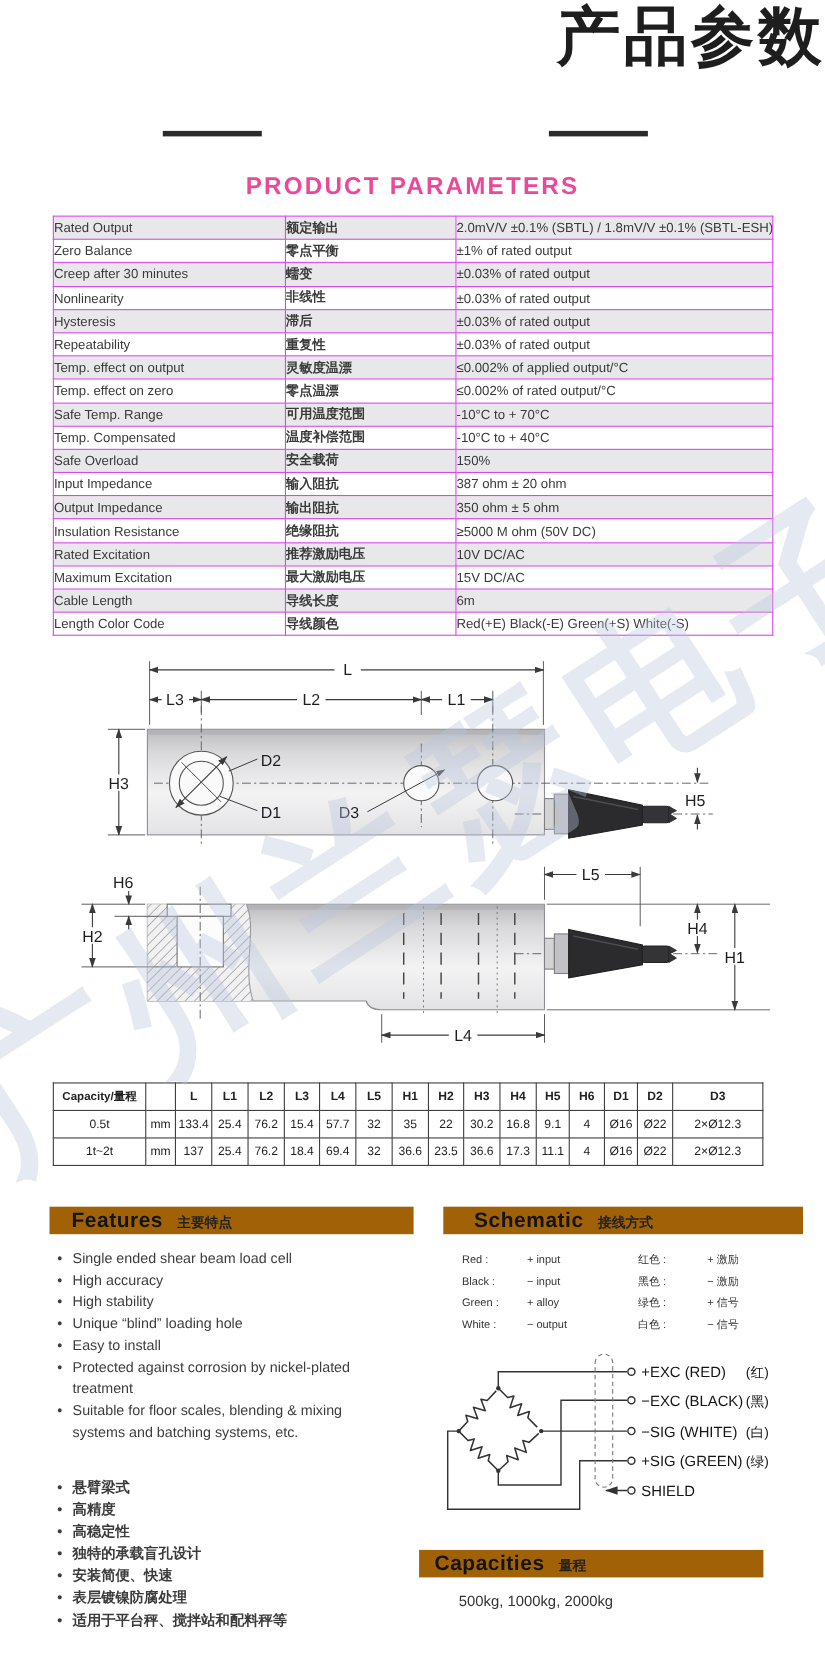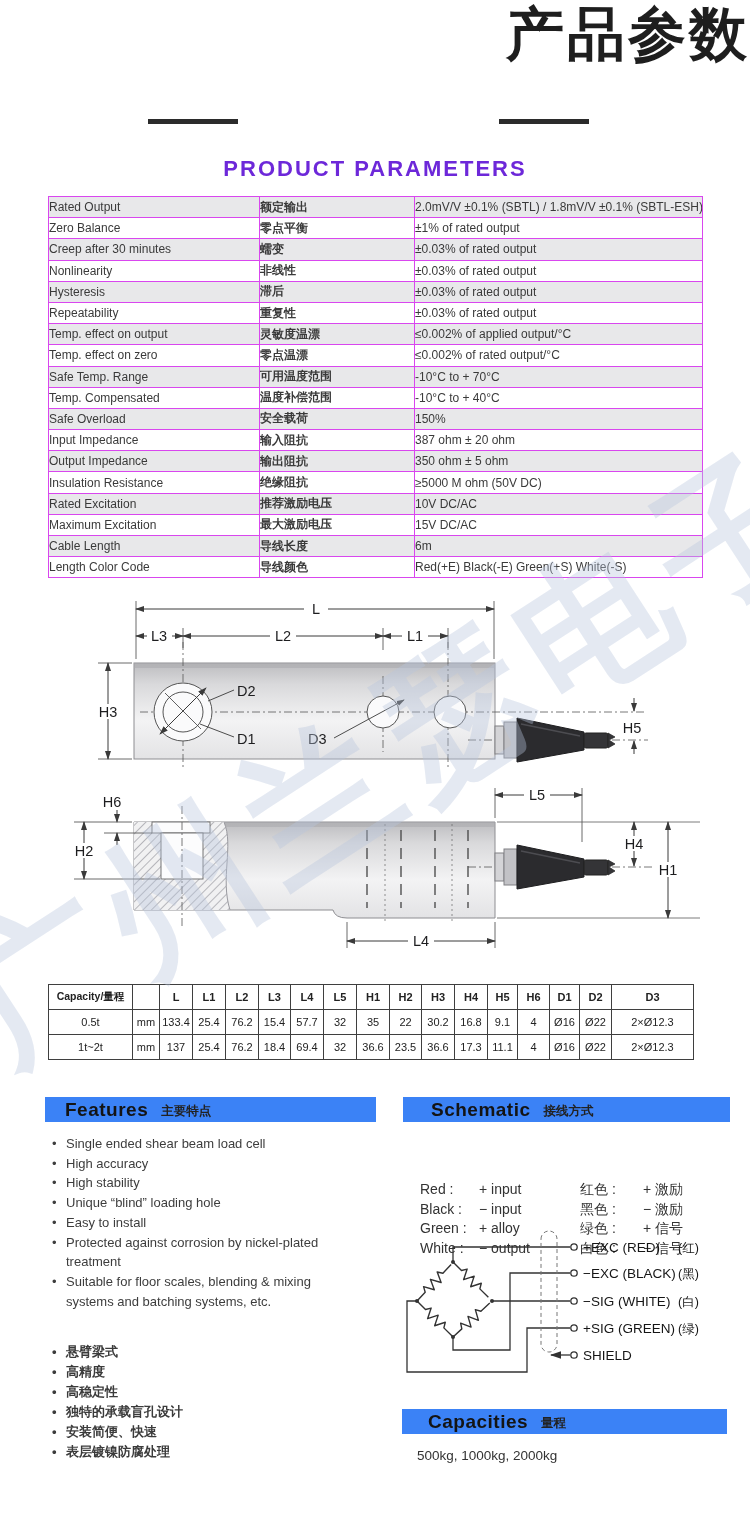--- a/index.html
+++ b/index.html
@@ -4,21 +4,21 @@
 <style>
   html,body{margin:0;padding:0;}
   body{width:750px;height:1523px;position:relative;overflow:hidden;background:#fff;
        font-family:"Liberation Sans","DejaVu Sans",sans-serif;-webkit-font-smoothing:antialiased;}
   .abs{position:absolute;}
   
   .title-zh{left:0;top:72;width:750px;text-align:right;font-size:58px;font-weight:900;
             color:#1e1e1e;letter-spacing:3px;line-height:68px;}
   .title-line{top:119px;width:90px;height:5px;background:#2b2b2b;}
   .title-en{left:0;top:156px;width:750px;text-align:center;font-size:22px;font-weight:700;
-            color:#6d28d9;letter-spacing:2px;}
+            color:#ec4899;letter-spacing:2px;}
   
   table.spec{left:48px;top:196px;width:654px;border-collapse:collapse;table-layout:fixed;}
   table.spec td{border:1px solid #d946ef;height:20.2px;padding:0;vertical-align:middle;
                 font-size:12px;color:#3a3a3a;white-space:nowrap;overflow:hidden;}
   table.spec tr:nth-child(odd){background:#e8e8ea;}
   td.c-en{padding-left:38px;}
   td.c-zh{padding-left:13px;font-weight:700;color:#2e2e2e;}
   td.c-val{padding-left:12px;font-size:11.5px;}
   
   svg text{font-family:"Liberation Sans","DejaVu Sans",sans-serif;}
@@ -26,32 +26,32 @@
   .watermark{left:-80px;top:520px;width:950px;height:470px;display:flex;align-items:center;justify-content:center;
              transform:rotate(-33deg);font-size:150px;font-weight:700;letter-spacing:14px;
              color:rgba(183,197,222,0.38);white-space:nowrap;pointer-events:none;z-index:5;}
   
   table.dims{left:48px;top:984px;width:645px;border-collapse:collapse;table-layout:fixed;}
   table.dims th,table.dims td{border:1px solid #3f3f3f;height:24px;padding:0;text-align:center;
                 vertical-align:middle;font-size:11px;color:#222;white-space:nowrap;overflow:hidden;}
   table.dims th{font-weight:700;}
   table.dims th.cap{font-size:10.5px;}
   
-  .secbar{height:25px;background:#3b82f6;display:flex;align-items:center;}
+  .secbar{height:25px;background:#a16207;display:flex;align-items:center;}
   .secbar .en{font-size:19px;font-weight:700;color:#141414;letter-spacing:0.5px;}
   .secbar .zh{font-size:12.5px;font-weight:700;color:#222;margin-left:13px;padding-top:3px;}
   
   ul.blist{margin:0;padding:0;list-style:none;}
   ul.blist li{position:relative;padding-left:21px;margin:0;}
   ul.blist li::before{content:"\2022";position:absolute;left:7px;top:0;font-size:13px;}
   ul.en-list li{font-size:13px;line-height:19.7px;color:#3d3d3d;}
   ul.cn-list li{font-size:13px;line-height:20.1px;color:#3b3b3b;font-weight:700;}
   
   .wiring{display:grid;grid-template-columns:59px 101px 63px auto;padding-left:17px;
-          font-size:14px;color:#333;line-height:19.6px;margin-top:44px;}
+          font-size:10px;color:#333;line-height:19.6px;}
   .cap-value{font-size:13.5px;color:#333;}
 </style>
 </head>
 <body>
 
 <div class="abs title-zh">产品参数</div>
 <div class="abs title-line" style="left:148px;"></div>
 <div class="abs title-line" style="left:499px;"></div>
 <div class="abs title-en">PRODUCT PARAMETERS</div>
 
@@ -423,20 +423,21 @@
   <li>Protected against corrosion by nickel-plated treatment</li>
   <li>Suitable for floor scales, blending &amp; mixing systems and batching systems, etc.</li>
 </ul>
 <ul class="abs blist cn-list" style="left:45px;top:1342px;width:310px;">
   <li>悬臂梁式</li>
   <li>高精度</li>
   <li>高稳定性</li>
   <li>独特的承载盲孔设计</li>
   <li>安装简便、快速</li>
   <li>表层镀镍防腐处理</li>
+  <li>适用于平台秤、搅拌站和配料秤等</li>
 </ul>
 
 <div class="abs secbar" style="left:403px;top:1097px;width:299px;padding-left:28px;">
   <span class="en">Schematic</span>
   <span class="zh">接线方式</span>
 </div>
 <div class="abs wiring" style="left:403px;top:1136px;width:310px;">
   <span>Red :</span>
   <span>+ input</span>
   <span>红色 :</span>
@@ -501,17 +502,17 @@
     <text x="583" y="1360">SHIELD</text>
   </g>
   <g font-size="12.5" fill="#151515">
     <text x="678" y="1252">(红)</text>
     <text x="678" y="1278">(黑)</text>
     <text x="678" y="1306">(白)</text>
     <text x="678" y="1333">(绿)</text>
   </g>
 </svg>
 
-<div class="abs secbar" style="left:402px;top:1409px;width:299px;padding-left:26px;">
+<div class="abs secbar" style="left:381px;top:1409px;width:299px;padding-left:14px;">
   <span class="en">Capacities</span>
   <span class="zh">量程</span>
 </div>
 <div class="abs cap-value" style="left:417px;top:1448px;">500kg, 1000kg, 2000kg</div>
 
 </body></html>

